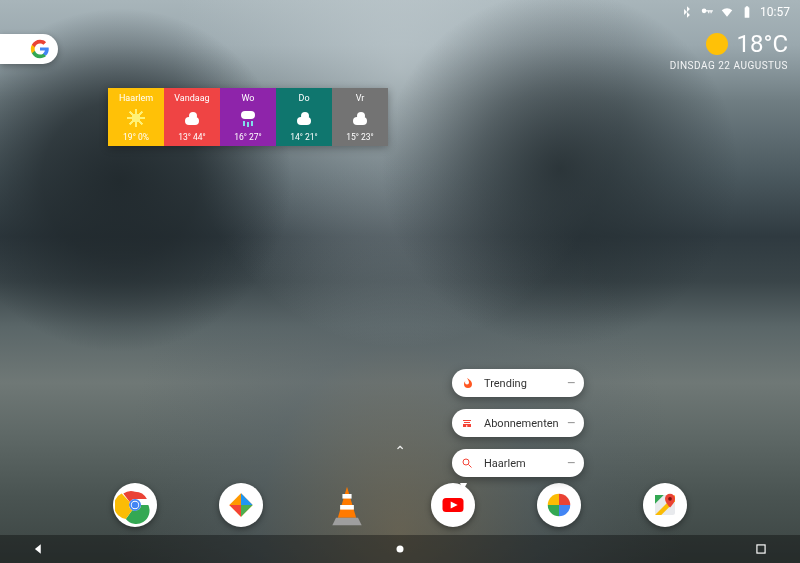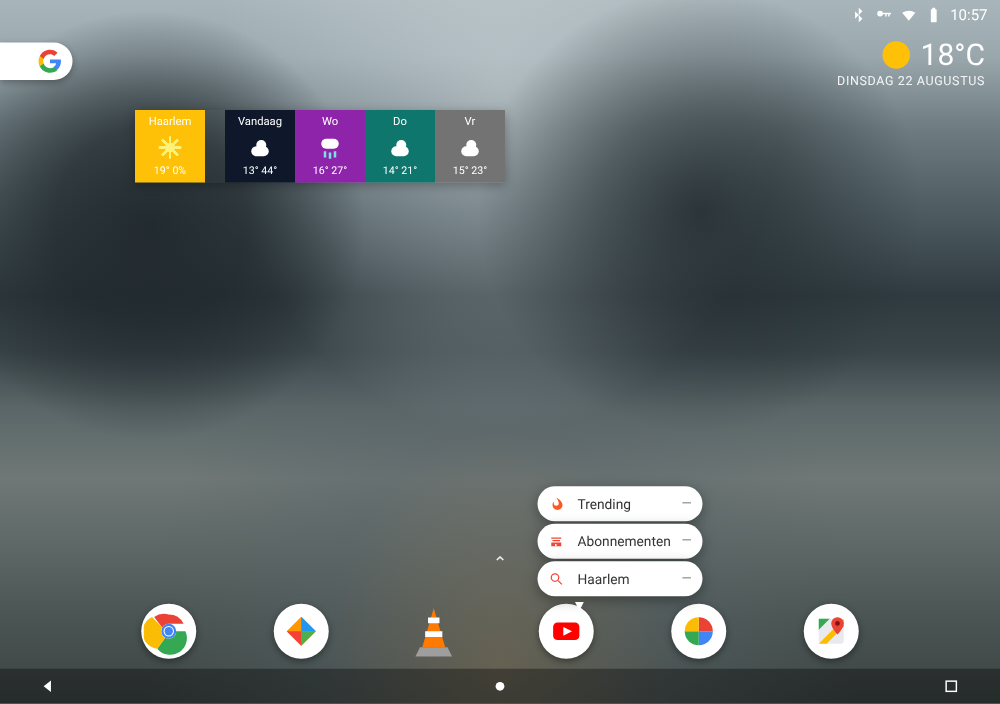--- a/index.html
+++ b/index.html
@@ -67,22 +67,22 @@
 .fc-sun .icon::before, .fc-sun .icon::after { content:""; position:absolute; inset:0; background:
   linear-gradient(0deg, transparent 45%, #fff176 45%, #fff176 55%, transparent 55%),
   linear-gradient(90deg, transparent 45%, #fff176 45%, #fff176 55%, transparent 55%); }
 .fc-sun .icon::after { transform: rotate(45deg); }
 .fc-cloud .icon::before { content:""; position:absolute; width:14px; height:8px; background:#fff; border-radius:8px; bottom:2px; left:2px; }
 .fc-cloud .icon::after { content:""; position:absolute; width:8px; height:8px; background:#fff; border-radius:50%; top:3px; left:6px; }
 .fc-rain .icon::before { content:""; position:absolute; width:14px; height:8px; background:#fff; border-radius:8px; top:2px; left:2px; }
 .fc-rain .icon::after { content:""; position:absolute; width:2px; height:5px; background:#80deea; bottom:0; left:8px; box-shadow: -4px -1px 0 #80deea, 4px -1px 0 #80deea; }
 
 .shortcut-menu {
-  position: absolute; bottom: 86px; left: 430px;
-  display: flex; flex-direction: column; gap: 2px; z-index: 60;
+  position: absolute; bottom: 86px; left: 452px;
+  display: flex; flex-direction: column; gap: 12px; z-index: 60;
 }
 .shortcut-item {
   display: flex; align-items: center;
   background: #fff; border-radius: 20px;
   width: 132px; height: 28px;
   padding: 0 8px 0 6px;
   box-shadow: 0 3px 10px rgba(0,0,0,0.35);
   font-size: 11px; color: #333;
 }
 .shortcut-item .ico {
@@ -165,21 +165,21 @@
   </div>
   <div class="date">DINSDAG 22 AUGUSTUS</div>
 </div>
 
 <div class="forecast-widget" id="forecast">
     <div class="forecast-card fc-sun" style="background: rgb(255, 193, 7);">
       <div class="label">Haarlem</div>
       <div class="icon"></div>
       <div class="temps">19° 0%</div>
     </div>
-    <div class="forecast-card fc-cloud" style="background: #0f172a; margin-left: 16px;">
+    <div class="forecast-card fc-cloud" style="background: #ef4444;">
       <div class="label">Vandaag</div>
       <div class="icon"></div>
       <div class="temps">13° 44°</div>
     </div>
     <div class="forecast-card fc-rain" style="background: rgb(142, 36, 170);">
       <div class="label">Wo</div>
       <div class="icon"></div>
       <div class="temps">16° 27°</div>
     </div>
     <div class="forecast-card fc-cloud" style="background: #0f766e;">

